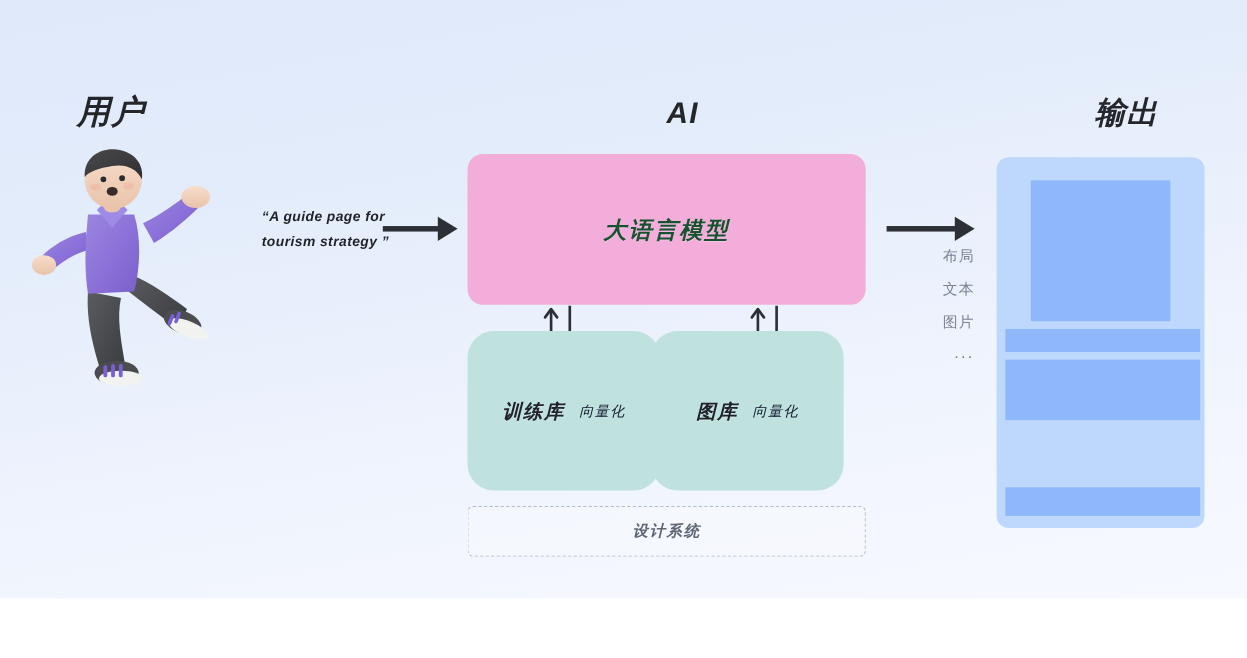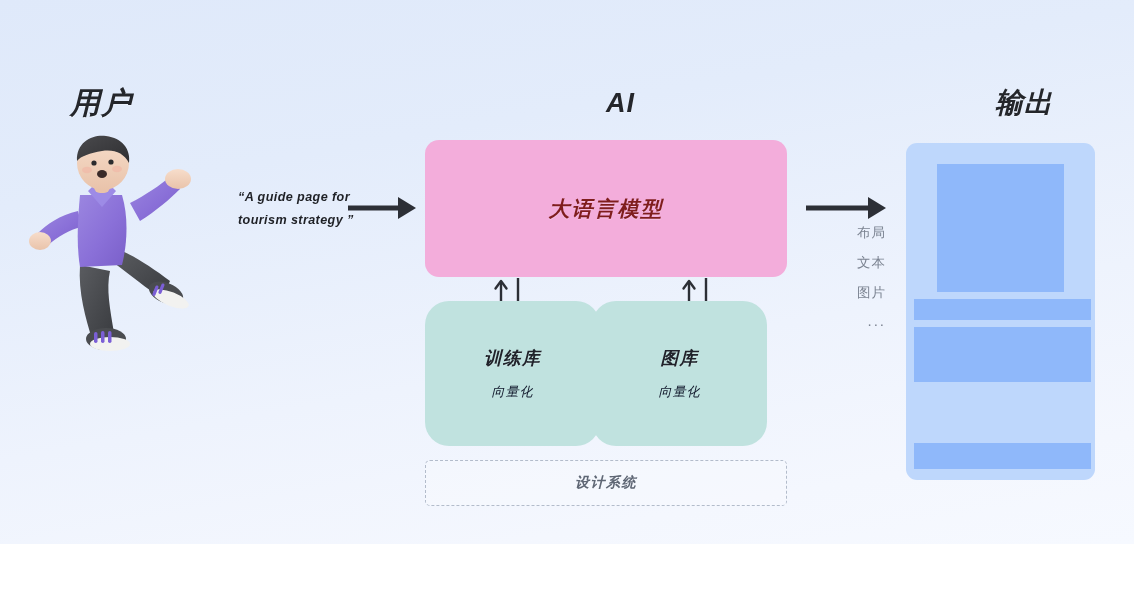--- a/index.html
+++ b/index.html
@@ -107,33 +107,33 @@
     background: #f3addb;
     border-radius: 14px;
     display: flex;
     align-items: center;
     justify-content: center;
   }
   #llm-box .box-title {
     font-size: 21px;
     font-weight: 800;
     font-style: italic;
-    color: #7f1d1d;
+    color: #14532d;
     letter-spacing: 2px;
     text-shadow: 0 1px 0 rgba(255,255,255,0.25);
   }
 
   .store-box {
     position: absolute;
     top: 301px;
     width: 175px; height: 145px;
     background: #c0e2df;
     border-radius: 24px;
     display: flex;
-    flex-direction: column;
+    flex-direction: row;
     align-items: center;
     justify-content: center;
     gap: 13px;
   }
   #store-train { left: 425px; }
   #store-image { left: 592px; }
   .store-box .box-title {
     font-size: 17.5px;
     font-weight: 800;
     font-style: italic;

